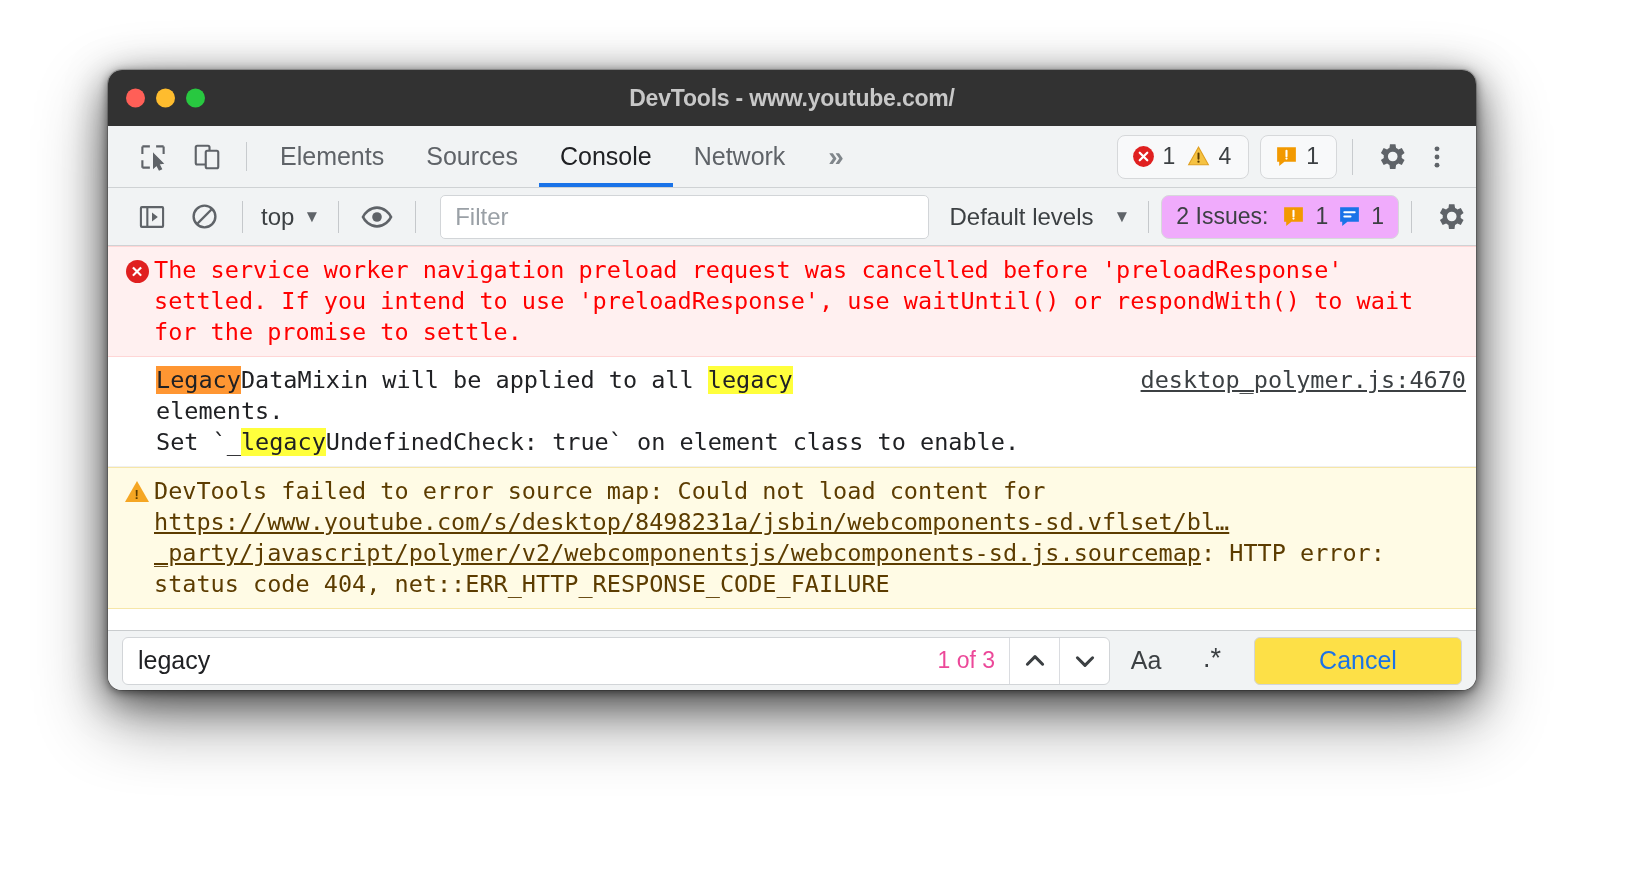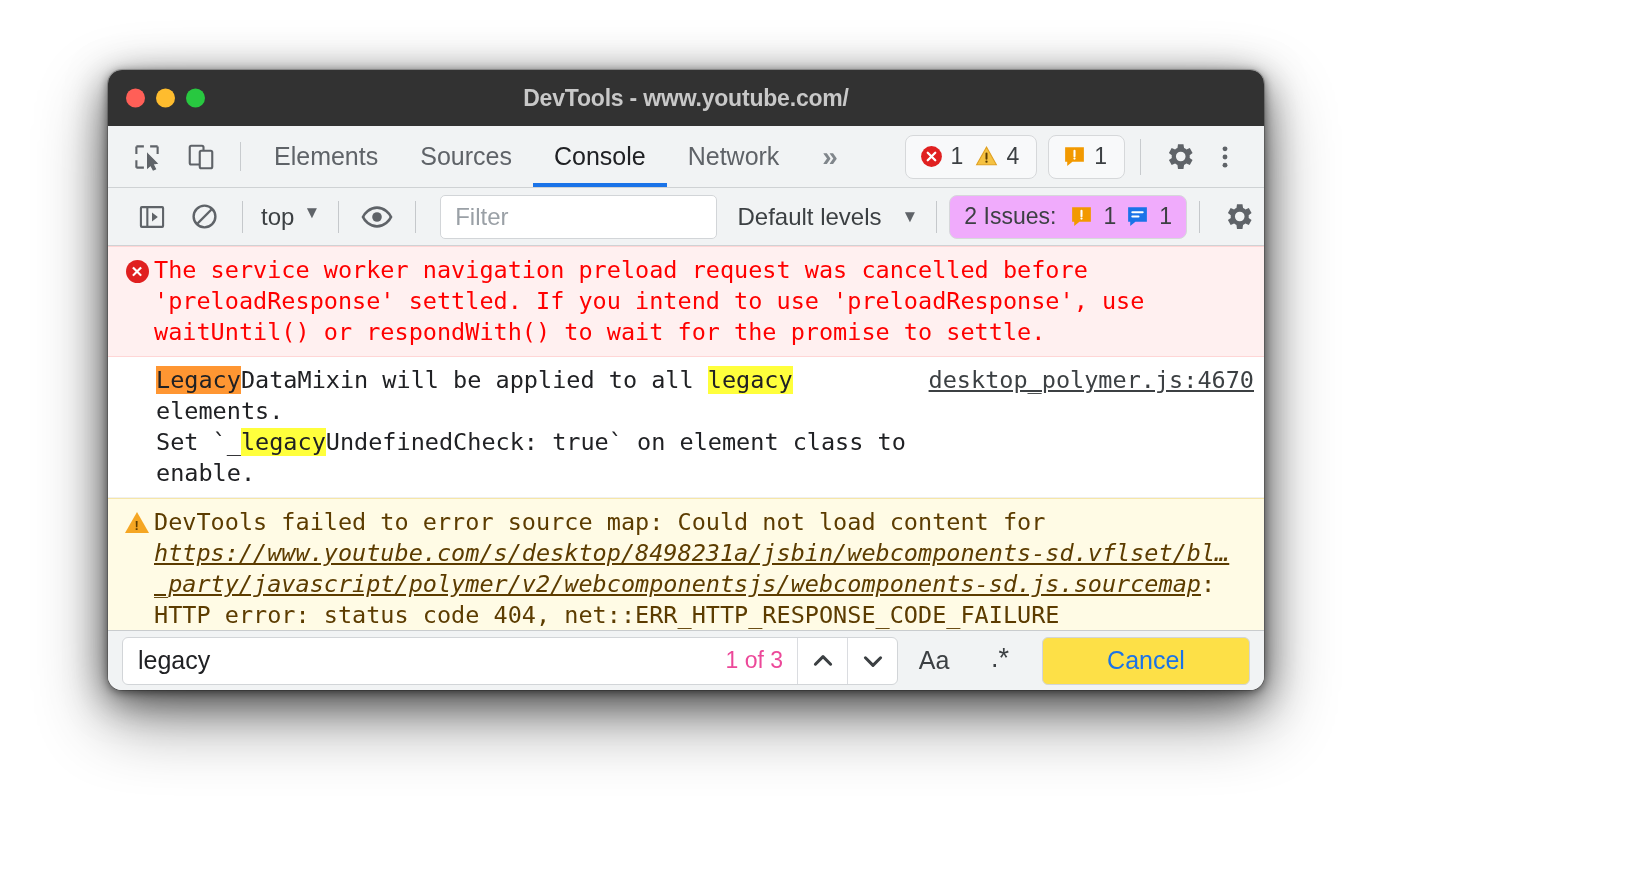--- a/index.html
+++ b/index.html
@@ -13,21 +13,21 @@
   #page {
     position: relative;
     width: 1650px; height: 878px;
     background: #ffffff;
   }
 
   
   .window {
     position: absolute;
     left: 108px; top: 70px;
-    width: 1156px; height: 620px;
+    width: 1368px; height: 620px;
     border-radius: 14px;
     background: #ffffff;
     box-shadow:
       0 0 0 1px rgba(0,0,0,0.18),
       0 10px 38px rgba(0,0,0,0.55),
       0 28px 70px rgba(0,0,0,0.45),
       0 2px 10px rgba(0,0,0,0.5);
     overflow: hidden;
     display: flex;
     flex-direction: column;
@@ -62,21 +62,21 @@
   }
 
   
   .tabbar {
     height: 62px;
     flex: 0 0 62px;
     background: #f1f3f4;
     border-bottom: 1px solid #cfd2d4;
     display: flex;
     align-items: stretch;
-    padding-left: 12px;
+    padding-left: 18px;
     position: relative;
   }
   .icon-btn {
     width: 54px;
     display: flex; align-items: center; justify-content: center;
     color: #5f6368;
   }
   .vsep {
     width: 1px;
     background: #c8cbce;
@@ -152,21 +152,21 @@
     display: flex; align-items: center; justify-content: center;
     color: #5f6368;
   }
   .cb-sep {
     width: 1px; height: 32px;
     background: #c5c8cb;
     margin: 0 12px;
     flex: 0 0 1px;
   }
   .ctx-select {
-    display: flex; align-items: flex-start; gap: 9px;
+    display: flex; align-items: center; gap: 9px;
     font-size: 24px;
     color: #3c4043;
     padding: 0 6px;
   }
   .caret { font-size: 17px; color: #5f6368; }
   .filter-input {
     flex: 1 1 auto;
     height: 44px;
     margin: 0 14px 0 12px;
     background: #ffffff;
@@ -246,21 +246,21 @@
   .src-link {
     flex: 0 0 auto;
     color: #3c4043;
     text-decoration: underline;
     white-space: nowrap;
     padding-left: 12px;
     align-self: flex-start;
   }
   .hl-yellow { background: #ffff3c; color: #202124; }
   .hl-orange { background: #ff9632; color: #202124; }
-  .u-link { text-decoration: underline; color: #5c3c00; font-style: italic; }
+  .u-link { text-decoration: underline; color: #5c3c00; }
 
   
   .ico-err {
     width: 23px; height: 23px; border-radius: 50%;
     background: #e02020;
     display: flex; align-items: center; justify-content: center;
     color: #fff; font-size: 15px; font-weight: bold;
     font-family: "Liberation Sans", sans-serif;
     line-height: 1;
   }

